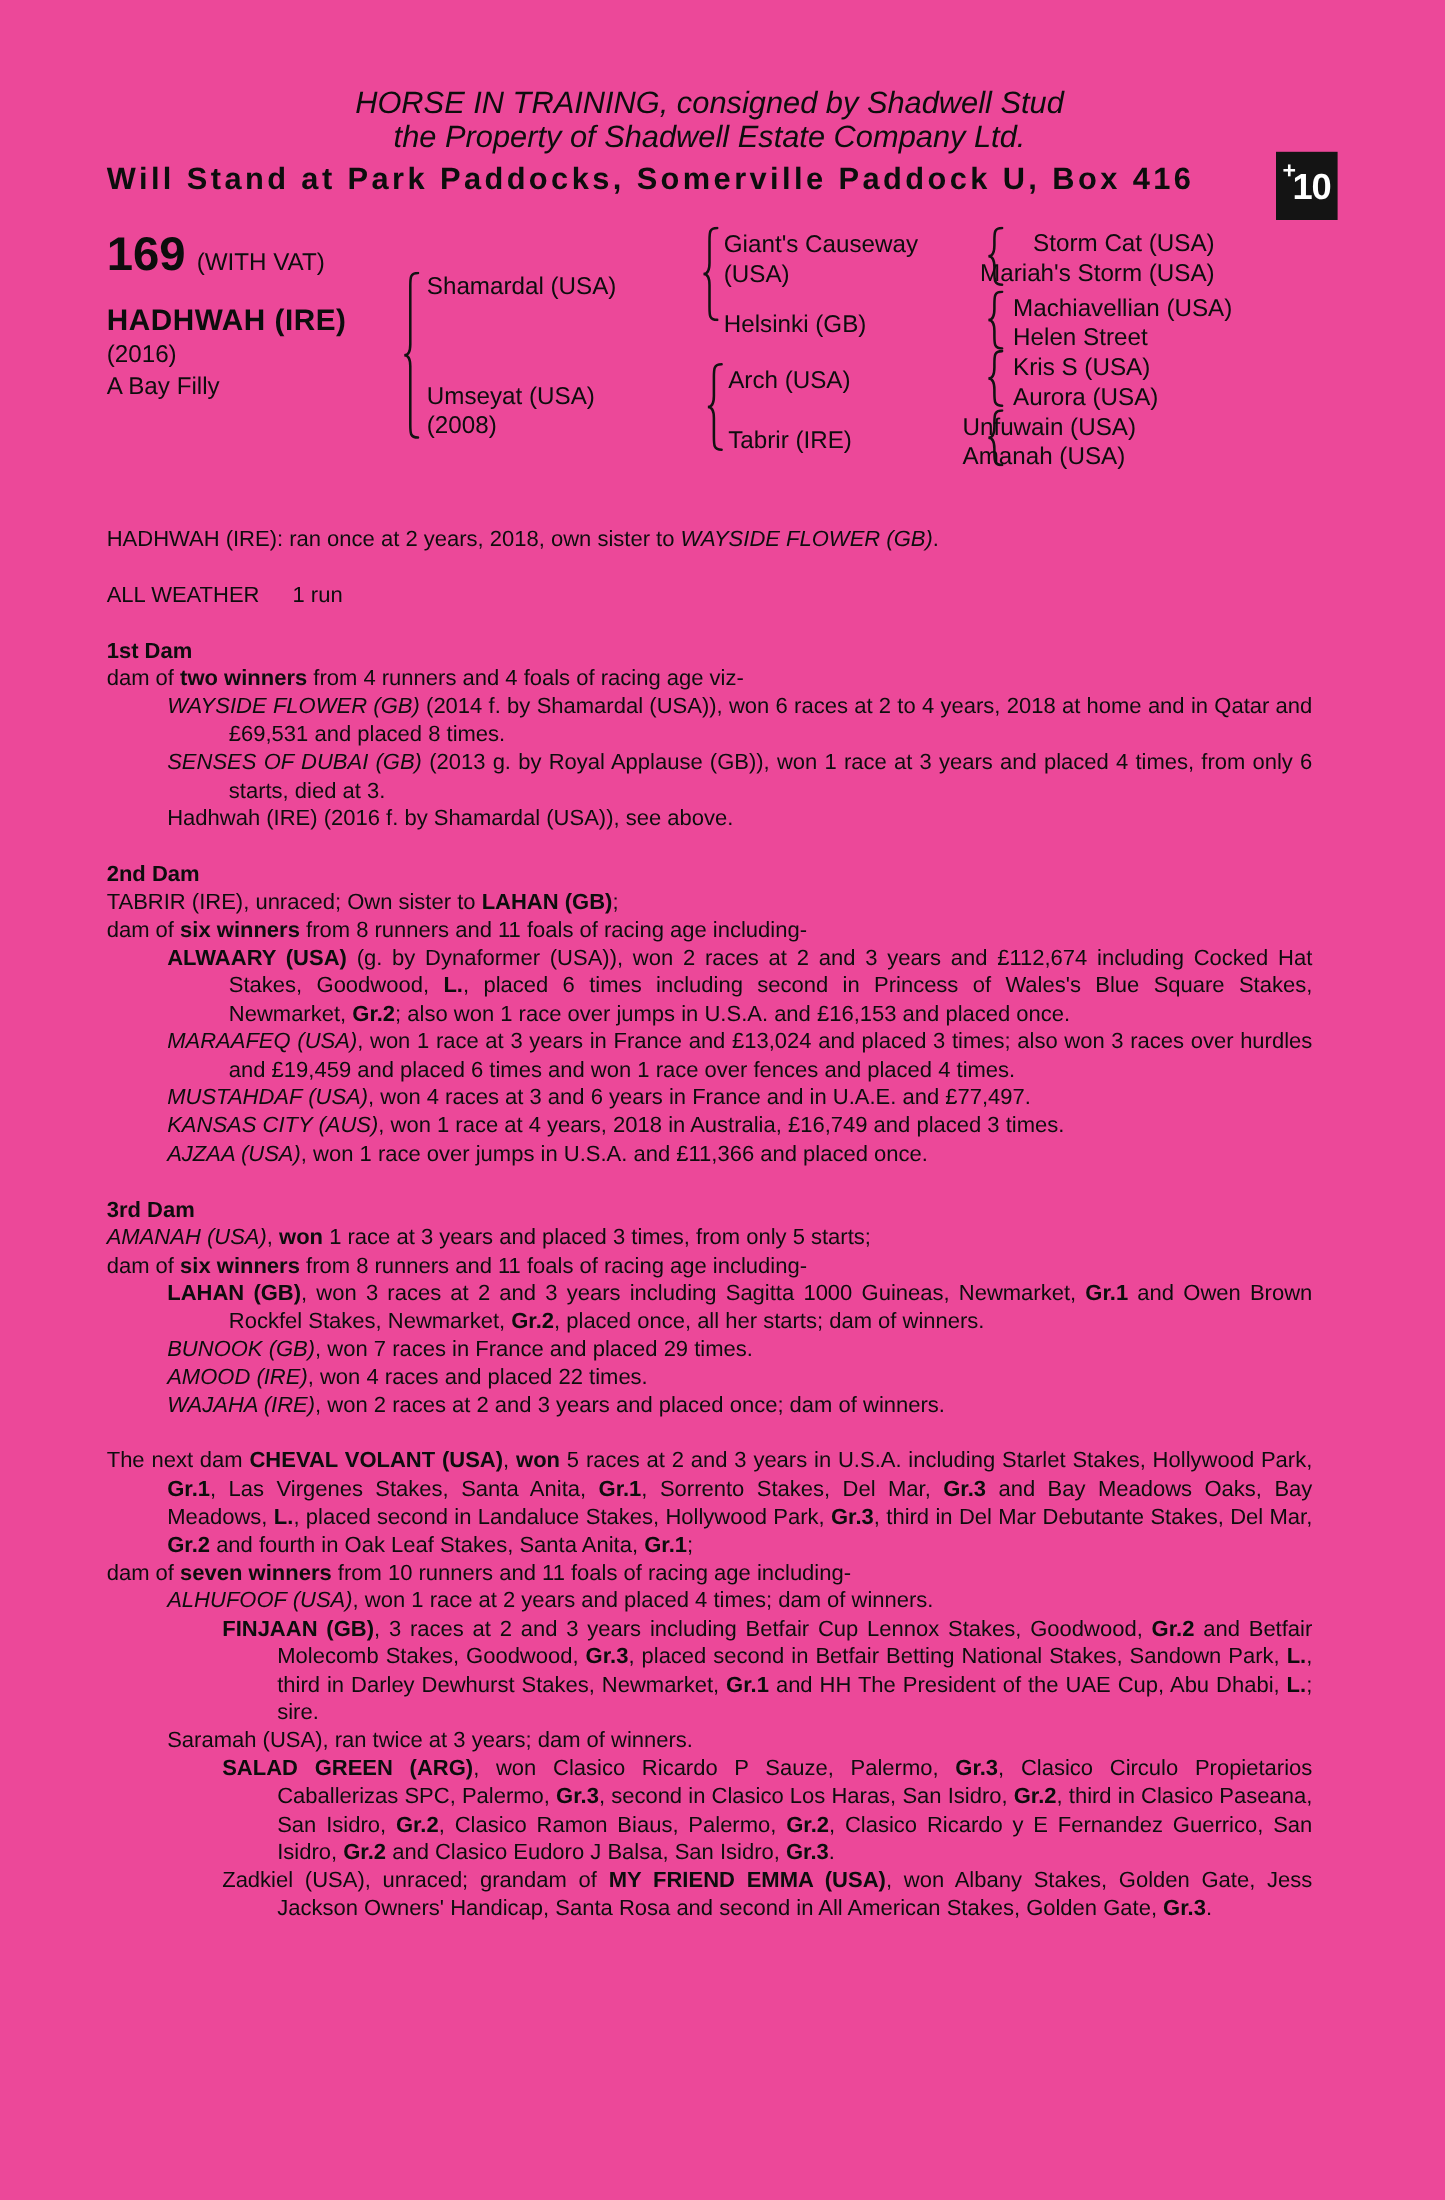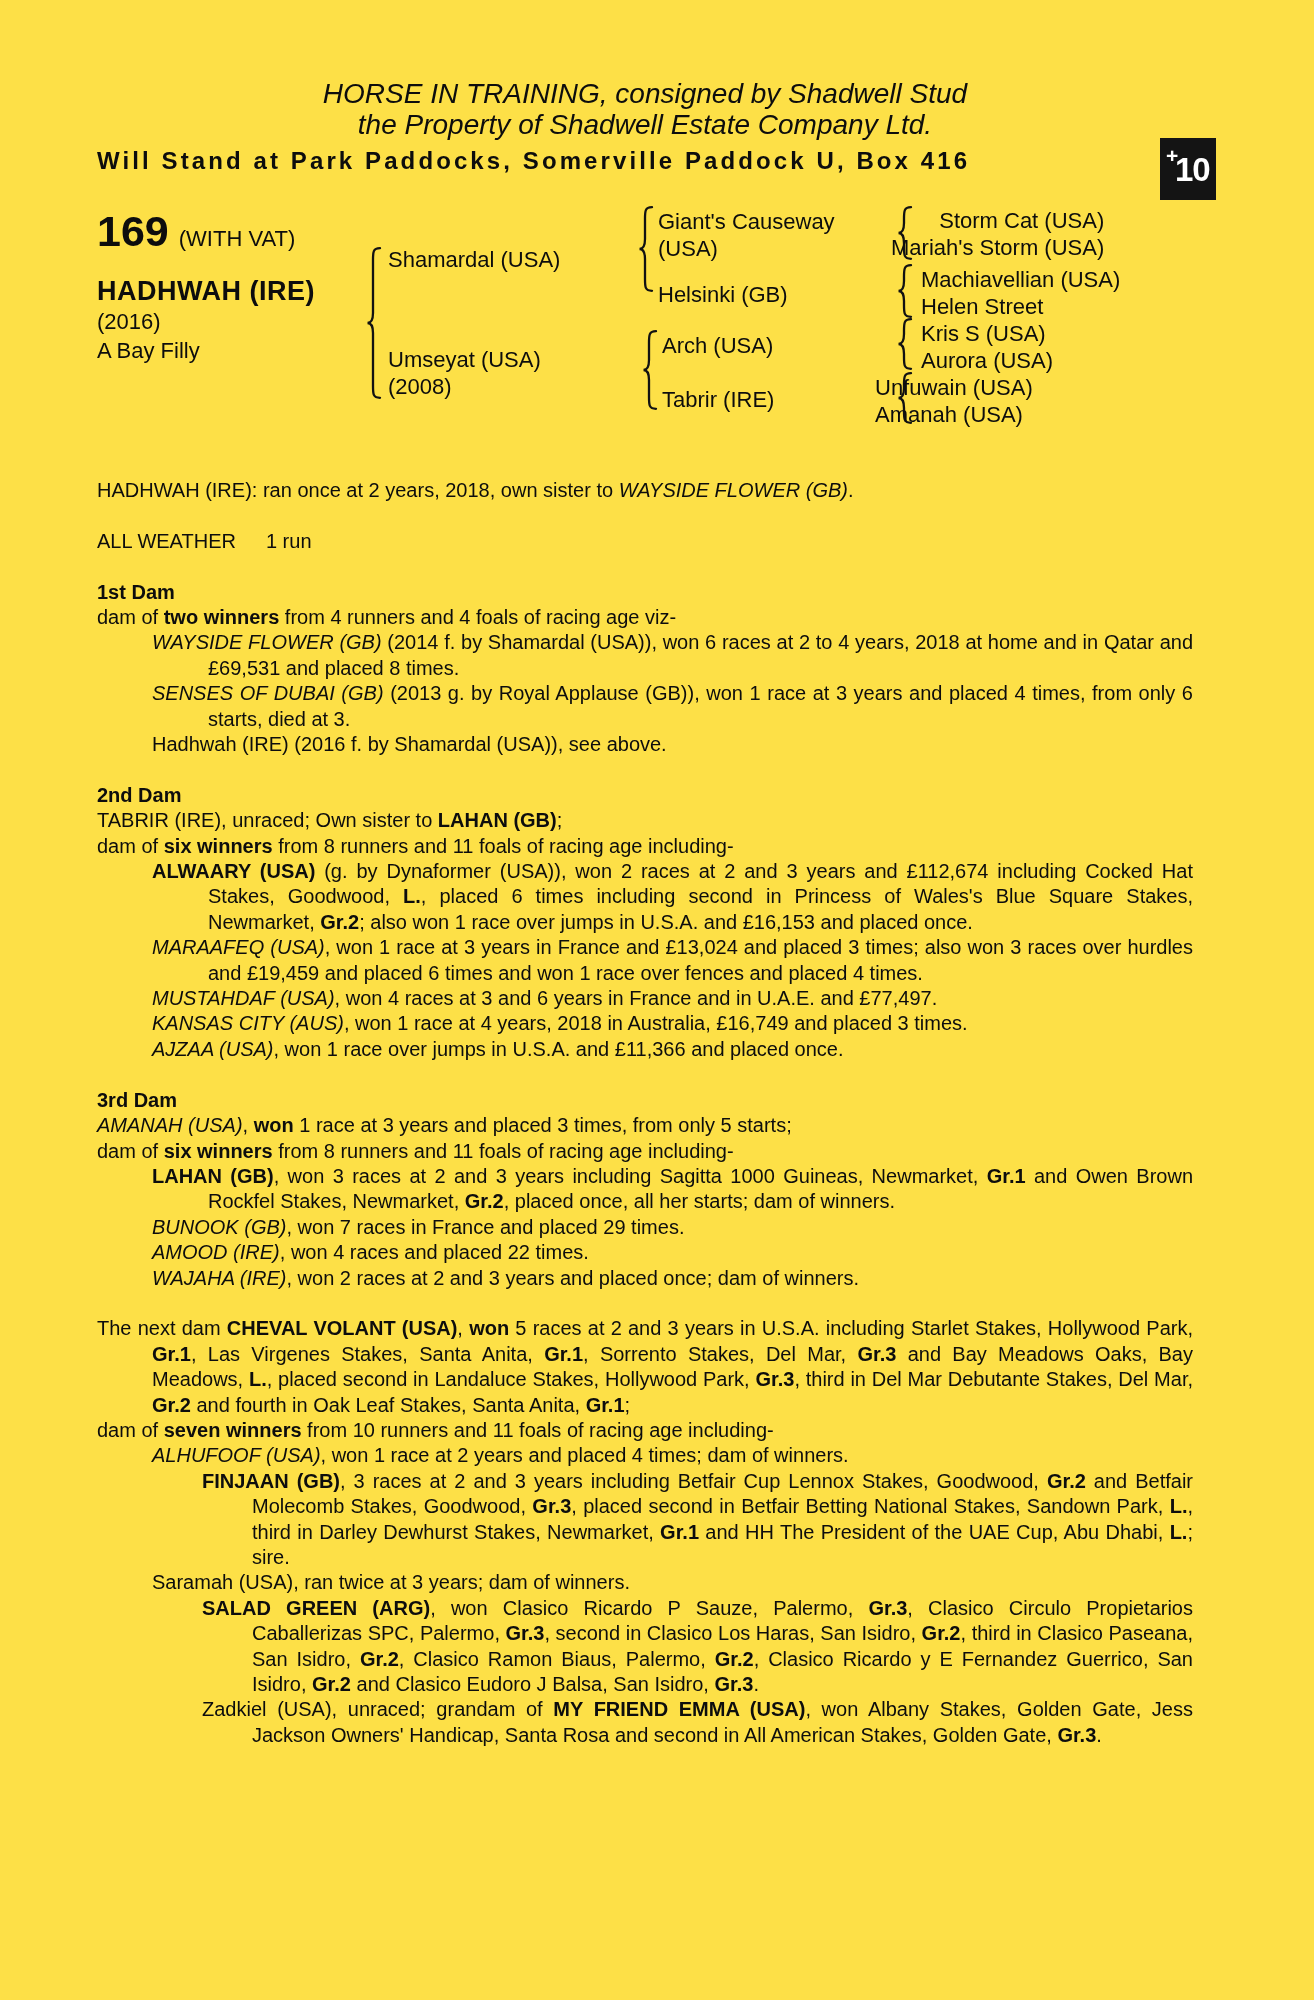--- a/index.html
+++ b/index.html
@@ -1,25 +1,25 @@
 <!DOCTYPE html>
 <html><head>
 <meta charset="utf-8">
 <style>
   html,body { margin:0; padding:0; background:#e8e8e8; }
   .page {
     position:relative; width:1314px; height:2000px; margin:0 auto;
-    background:#fde047; color:#0d0d0d;
+    background:#ec4899; color:#0d0d0d;
     font-family:"Liberation Sans", sans-serif;
     overflow:hidden;
   }
   
   .hdr { position:absolute; left:97px; top:78px; width:1096px; }
   .h-it { font-style:italic; font-size:28px; line-height:31px; text-align:center; }
-  .h-bold { font-weight:bold; font-size:24px; letter-spacing:3.1px; text-align:left;
+  .h-bold { font-weight:bold; font-size:28px; letter-spacing:3.1px; text-align:left;
             margin-top:7px; white-space:nowrap; }
   .badge { position:absolute; left:1160px; top:138px; width:56px; height:62px; background:#141414; }
   .badge-plus { position:absolute; left:6px; top:6px; color:#fff; font-size:21px; font-weight:bold; }
   .badge-num  { position:absolute; left:15px; top:13px; color:#fff; font-size:33px; font-weight:bold; letter-spacing:-1px; }
   
   .ped { position:absolute; left:0; top:0; width:1314px; height:460px; }
   .abs { position:absolute; }
   .lot-line { left:97px; top:208px; }
   .lot-num { font-size:43px; font-weight:bold; line-height:46px; }
   .lot-vat { font-size:22px; margin-left:10px; }

